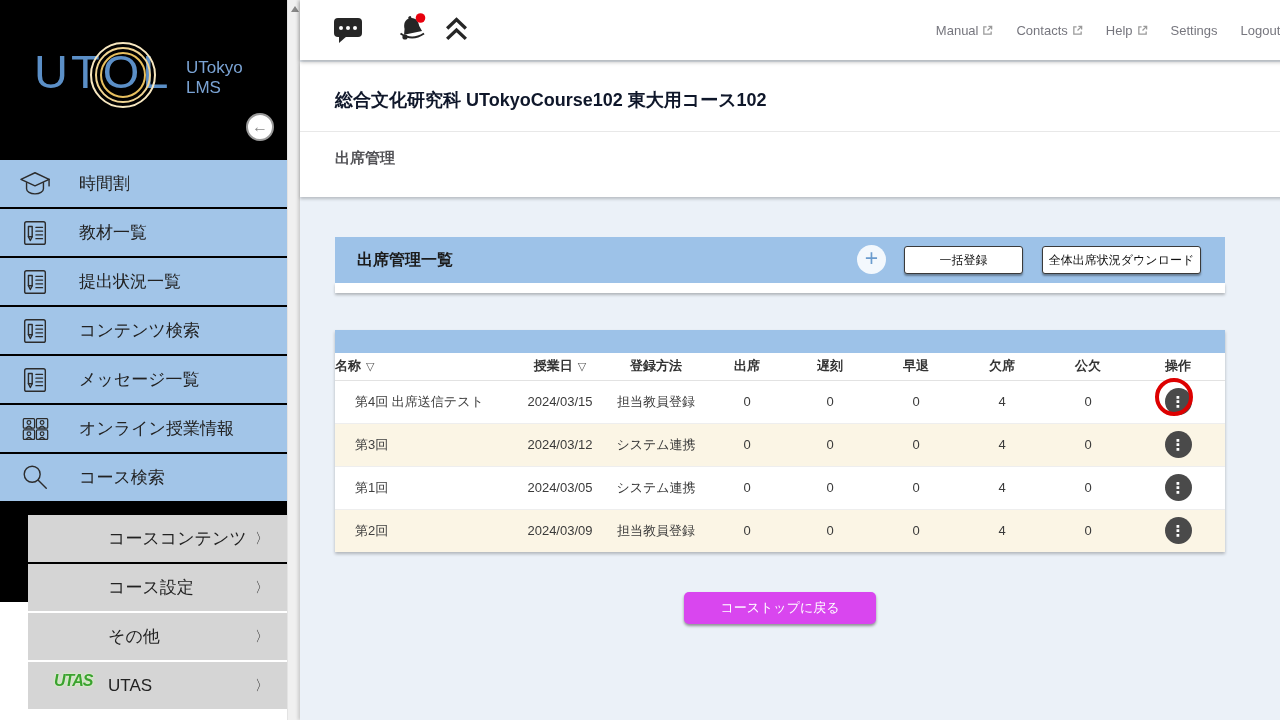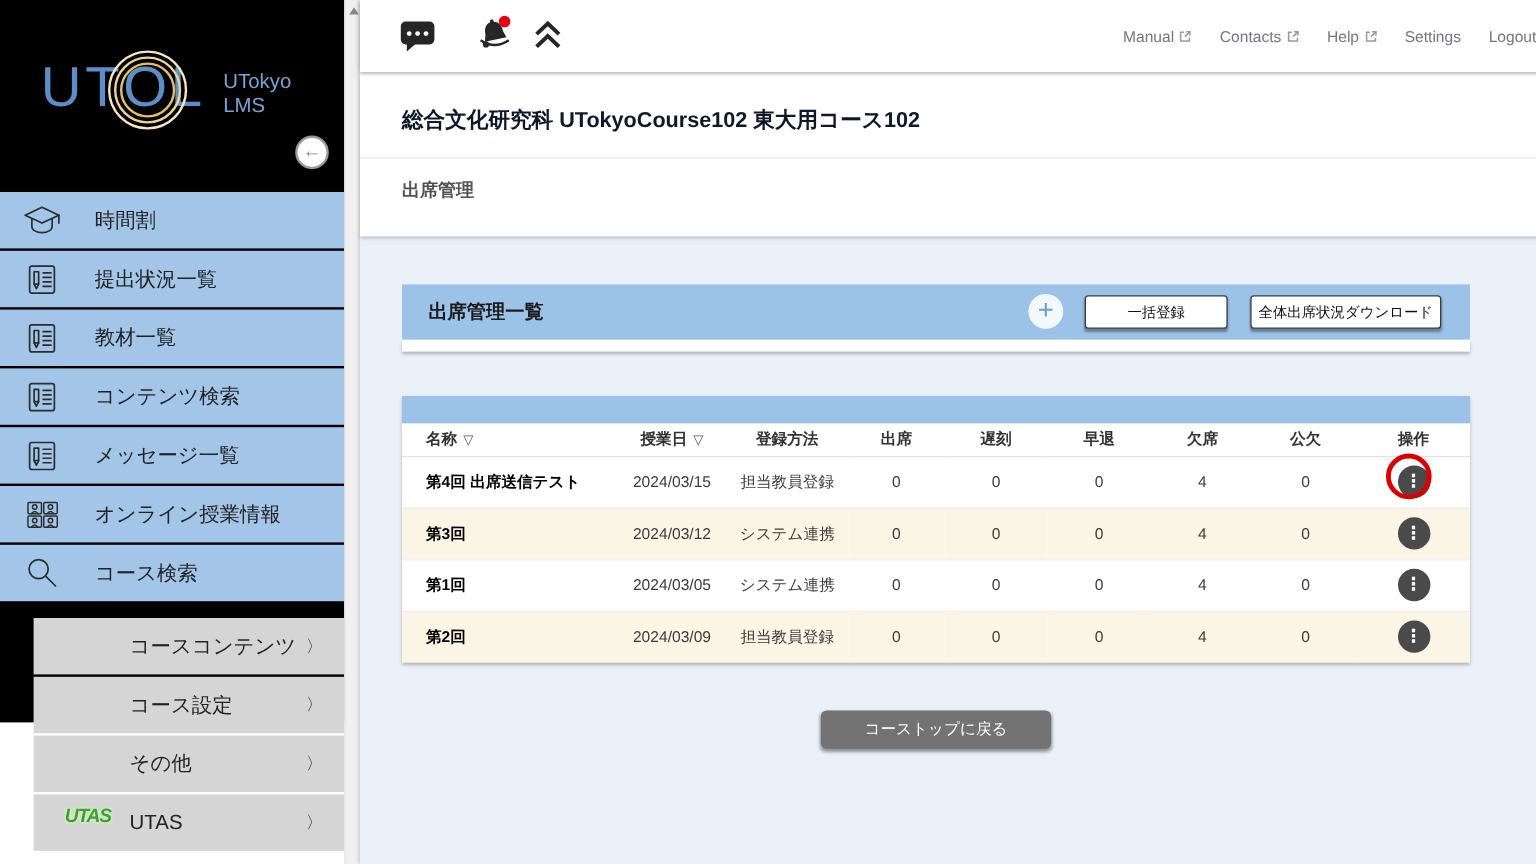--- a/index.html
+++ b/index.html
@@ -87,35 +87,35 @@
   .dl-btn { left:707px; width:159px; }
   .panel-body { height:10px; background:#fff; box-shadow:0 2px 3px rgba(0,0,0,.25); }
 
   
   .table-wrap { position:relative; margin:37px 0 0 35px; width:890px; background:#fff;
     box-shadow:0 2px 3px rgba(0,0,0,.25); }
   .table-topbar { height:23px; background:#9dc2e8; }
   table { width:890px; border-collapse:collapse; table-layout:fixed; }
   thead th { height:27px; font-size:13px; color:#333; font-weight:bold;
     text-align:center; background:#fff; border-bottom:1px solid #e2e2e2; }
-  thead th.col-name { text-align:left; padding-left:20px; }
+  thead th.col-name { text-align:left; }
   .sort-mark { font-size:11px; color:#555; margin-left:5px; font-weight:normal; }
   tbody tr { height:43px; border-top:1px solid #eee; }
   tbody tr.cream { background:#fbf5e5; }
   td { font-size:13px; color:#3a3a3a; text-align:center; }
   td.col-name { text-align:left; padding-left:20px; }
-  td.col-name a { color:#000000; font-weight:bold; text-decoration:none; cursor:pointer; }
+  td.col-name a { color:#404040; font-weight:normal; text-decoration:none; cursor:pointer; }
   .action-btn { display:inline-block; width:27px; height:27px; border-radius:50%;
     background:#4a4a4a; color:#fff; font-size:15px; font-weight:bold; line-height:27px;
     text-align:center; cursor:pointer; }
   .red-ring { position:absolute; left:820px; top:48px; width:38px; height:38px;
     border:4px solid #dd0000; border-radius:50%; z-index:3; pointer-events:none; }
 
   .footer-row { margin:40px 0 0 35px; width:890px; text-align:center; }
-  .back-btn { width:192px; height:32px; background:#737373; color:#fff; font-size:13px;
+  .back-btn { width:192px; height:32px; background:#d946ef; color:#fff; font-size:13px;
     border:none; border-radius:5px; box-shadow:0 2px 3px rgba(0,0,0,.4); cursor:pointer;
     font-family:Liberation Serif, serif; }
 </style>
 </head>
 <body>
 
 <div class="sidebar">
   <div class="logo-area">
     <div class="logo">
       <span>UT</span>
@@ -151,35 +151,35 @@
       <svg class="sicon" viewBox="0 0 32 32" width="30" height="30">
         <rect x="5" y="4" width="22" height="24" rx="2"></rect>
         <rect x="9" y="9" width="4" height="11"></rect>
           <path d="M9 20 L11 24 L13 20"></path>
         <line x1="17" y1="10" x2="24" y2="10"></line>
           <line x1="17" y1="14" x2="24" y2="14"></line>
         <line x1="17" y1="18" x2="24" y2="18"></line>
           <line x1="17" y1="22" x2="24" y2="22"></line>
       </svg>
     </span>
-    <span class="lbl">提出状況一覧</span>
+    <span class="lbl">教材一覧</span>
   </div>
   <div class="nav-item">
     <span class="icn">
       <svg class="sicon" viewBox="0 0 32 32" width="30" height="30">
         <rect x="5" y="4" width="22" height="24" rx="2"></rect>
         <rect x="9" y="9" width="4" height="11"></rect>
           <path d="M9 20 L11 24 L13 20"></path>
         <line x1="17" y1="10" x2="24" y2="10"></line>
           <line x1="17" y1="14" x2="24" y2="14"></line>
         <line x1="17" y1="18" x2="24" y2="18"></line>
           <line x1="17" y1="22" x2="24" y2="22"></line>
       </svg>
     </span>
-    <span class="lbl">教材一覧</span>
+    <span class="lbl">提出状況一覧</span>
   </div>
   <div class="nav-item">
     <span class="icn">
       <svg class="sicon" viewBox="0 0 32 32" width="30" height="30">
         <rect x="5" y="4" width="22" height="24" rx="2"></rect>
         <rect x="9" y="9" width="4" height="11"></rect>
           <path d="M9 20 L11 24 L13 20"></path>
         <line x1="17" y1="10" x2="24" y2="10"></line>
           <line x1="17" y1="14" x2="24" y2="14"></line>
         <line x1="17" y1="18" x2="24" y2="18"></line>

